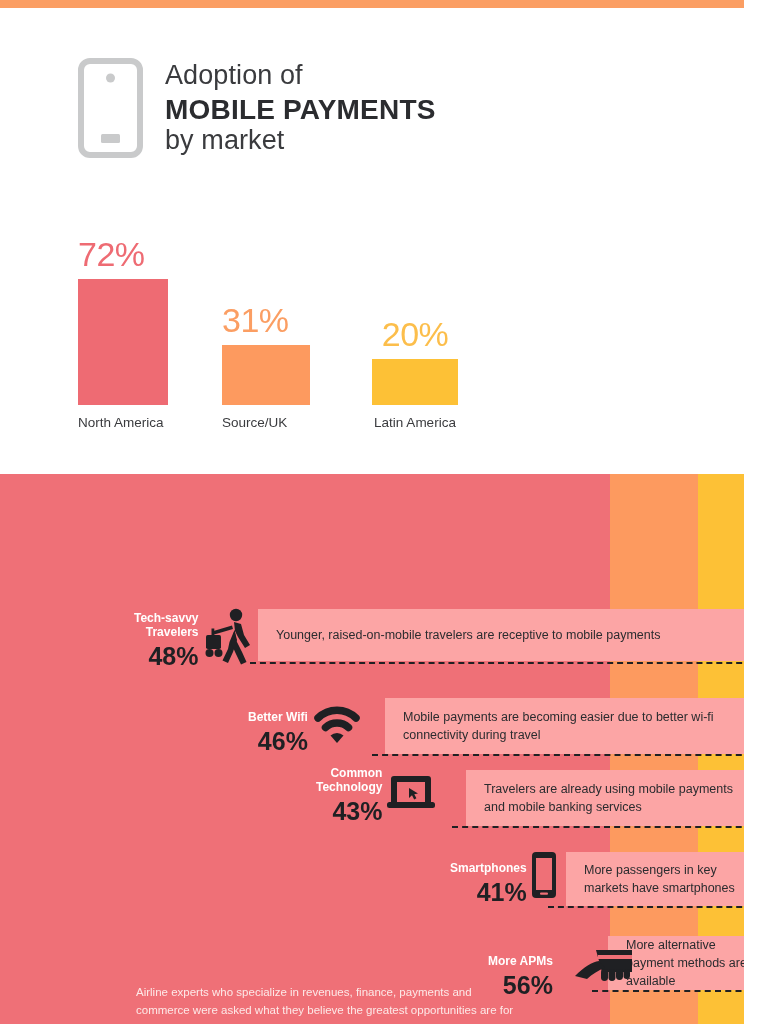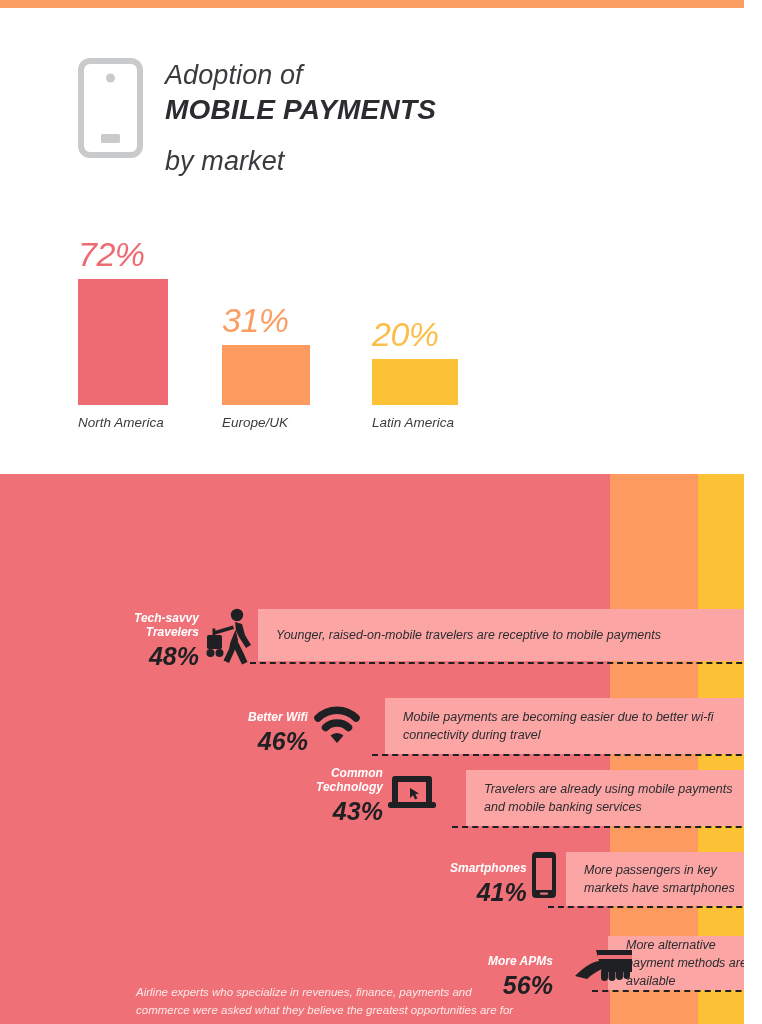--- a/index.html
+++ b/index.html
@@ -3,21 +3,20 @@
 <meta charset="utf-8">
 <style>
   html,body{margin:0;padding:0;background:#fff;}
   body{font-family:"Liberation Sans","DejaVu Sans",sans-serif;}
 
   #page{
     position:relative;
     width:744px;height:1024px;
     overflow:hidden;
     background:#ffffff;
-    font-style:italic;
   }
 
   
   .top-bar{
     position:absolute;left:0;top:0;width:762px;height:8px;
     background:#fb9e63;
   }
 
   
   .header{
@@ -30,21 +29,21 @@
   .header-text{
     margin-left:22px;margin-top:4px;
     color:#2f3033;line-height:1.0;
   }
   .h-line1{
     font-size:27px;font-weight:400;color:#3a3b3e;letter-spacing:.1px;
     margin-bottom:7px;
   }
   .h-line2{
     font-size:28px;font-weight:bold;color:#2b2c2f;letter-spacing:.2px;
-    margin-bottom:24px;
+    margin-bottom:3px;
   }
   .h-line3{
     font-size:27px;font-weight:400;color:#3a3b3e;letter-spacing:.1px;
   }
 
   
   .chart{
     position:absolute;left:0;top:200px;width:762px;height:230px;
   }
   .bar-col{
@@ -156,24 +155,24 @@
 
     <div class="bar-col" style="left:78px;">
       <div class="bar-value" style="color:#ee6b73;">72%</div>
       <div class="bar-rect" style="width:90px;height:126px;background:#ee6b73;"></div>
       <div class="bar-label">North America</div>
     </div>
 
     <div class="bar-col" style="left:222px;">
       <div class="bar-value" style="color:#fb9e63;">31%</div>
       <div class="bar-rect" style="width:88px;height:60px;background:#fd9a5f;"></div>
-      <div class="bar-label">Europe/UK</div>
-    </div>
-
-    <div class="bar-col" style="left:372px;">
+      <div class="bar-label">Source/UK</div>
+    </div>
+
+    <div class="bar-col" style="left:372px;align-items:center;">
       <div class="bar-value" style="color:#fcbe4b;">20%</div>
       <div class="bar-rect" style="width:86px;height:46px;background:#fdc136;"></div>
       <div class="bar-label">Latin America</div>
     </div>
 
   </div>
 
   <div class="band">
 
     <div class="stripe-orange"></div>

